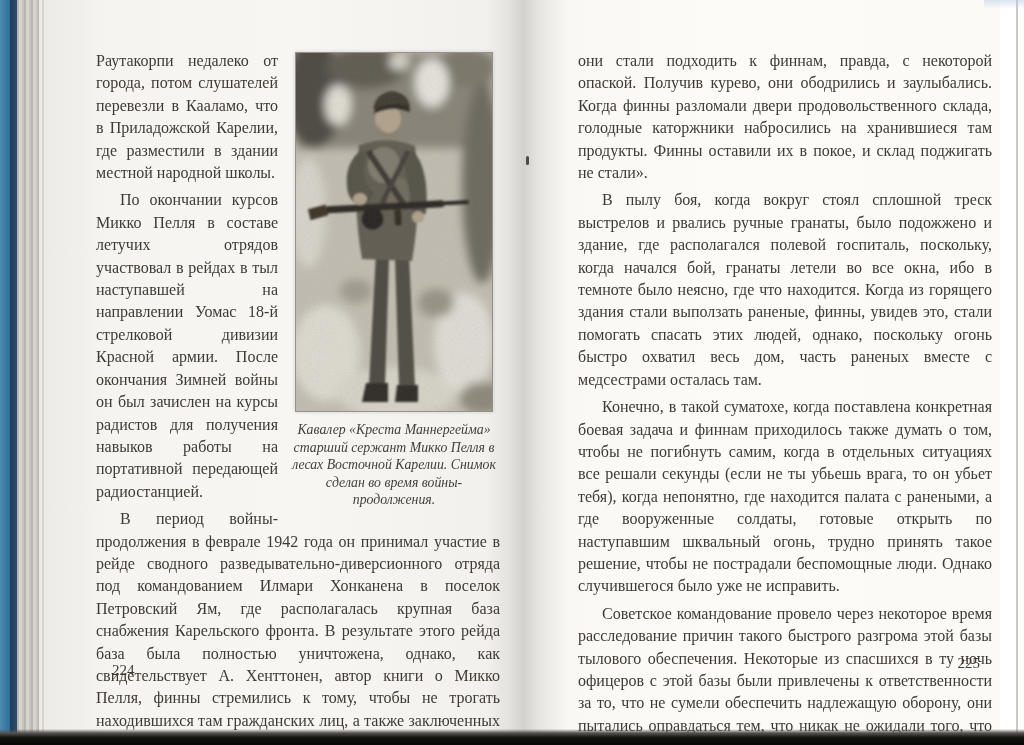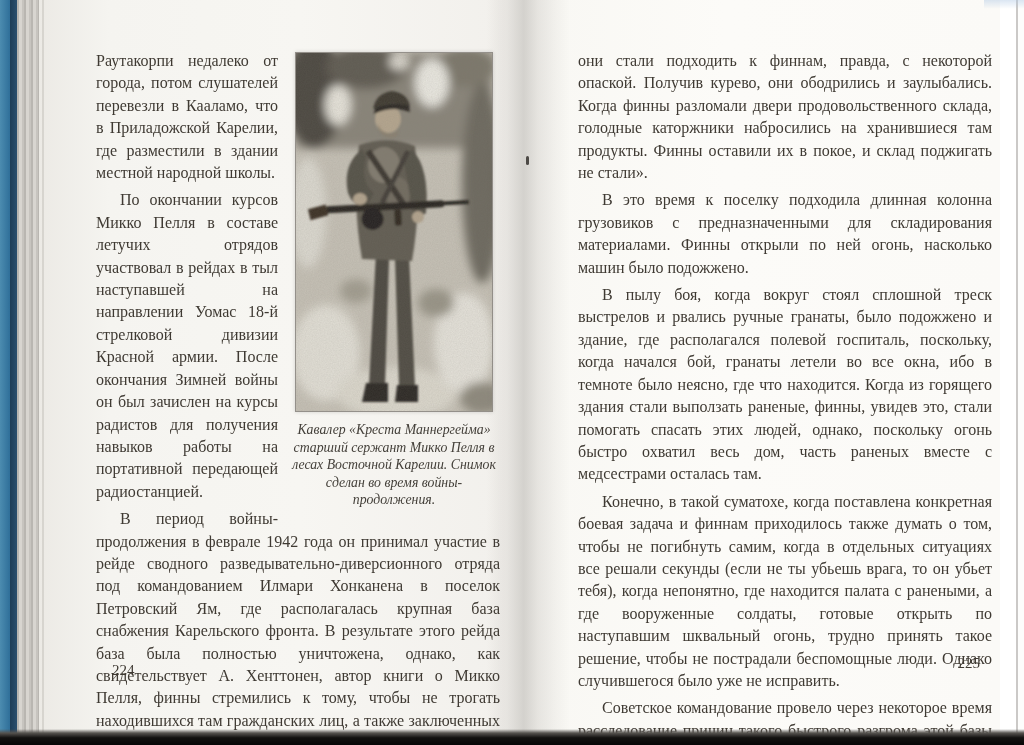--- a/index.html
+++ b/index.html
@@ -127,21 +127,20 @@
       <p class="cont">Раутакорпи недалеко от города, потом слушателей перевезли в Кааламо, что в Приладожской Карелии, где разместили в здании местной народной школы.</p>
       <p>По окончании курсов Микко Пелля в составе летучих отрядов участвовал в рейдах в тыл наступавшей на направлении Уомас 18-й стрелковой дивизии Красной армии. После окончания Зимней войны он был зачислен на курсы радистов для получения навыков работы на портативной передающей радиостанцией.</p>
       <p>В период войны-продолжения в феврале 1942 года он принимал участие в рейде сводного разведывательно-диверсионного отряда под командованием Илмари Хонканена в поселок Петровский Ям, где располагалась крупная база снабжения Карельского фронта. В результате этого рейда база была полностью уничтожена, однако, как свидетельствует А. Хенттонен, автор книги о Микко Пелля, финны стремились к тому, чтобы не трогать находившихся там гражданских лиц, а также заключенных лагеря. В частности, у него мы читаем следующее: «В поселке был также лагерь принудительного труда, и люди, которые там находились, побежали в сторону финнов, у которых стали искать защиту. Охранники при этом открыли огонь и застрелили нескольких беглецов, однако примерно двадцати удалось все же бежать, и</p>
     </div>
     <div class="page-number left">224</div>
   </div>
 
   <div class="page page-right">
     <div class="body-text">
       <p class="cont">они стали подходить к финнам, правда, с некоторой опаской. Получив курево, они ободрились и заулыбались. Когда финны разломали двери продовольственного склада, голодные каторжники набросились на хранившиеся там продукты. Финны оставили их в покое, и склад поджигать не стали».</p>
-      <p>В это время к поселку подходила длинная колонна грузовиков с предназначенными для складирования материалами. Финны открыли по ней огонь, насколько машин было подожжено.</p>
       <p>В пылу боя, когда вокруг стоял сплошной треск выстрелов и рвались ручные гранаты, было подожжено и здание, где располагался полевой госпиталь, поскольку, когда начался бой, гранаты летели во все окна, ибо в темноте было неясно, где что находится. Когда из горящего здания стали выползать раненые, финны, увидев это, стали помогать спасать этих людей, однако, поскольку огонь быстро охватил весь дом, часть раненых вместе с медсестрами осталась там.</p>
       <p>Конечно, в такой суматохе, когда поставлена конкретная боевая задача и финнам приходилось также думать о том, чтобы не погибнуть самим, когда в отдельных ситуациях все решали секунды (если не ты убьешь врага, то он убьет тебя), когда непонятно, где находится палата с ранеными, а где вооруженные солдаты, готовые открыть по наступавшим шквальный огонь, трудно принять такое решение, чтобы не пострадали беспомощные люди. Однако случившегося было уже не исправить.</p>
       <p>Советское командование провело через некоторое время расследование причин такого быстрого разгрома этой базы тылового обеспечения. Некоторые из спасшихся в ту ночь офицеров с этой базы были привлечены к ответственности за то, что не сумели обеспечить надлежащую оборону, они пытались оправдаться тем, что никак не ожидали того, что финны окажутся здесь, в таком глубоком тылу.</p>
 
     </div>
     <div class="page-number right">225</div>
   </div>
 
   <div class="page-edge-line-left"></div>
   <div class="gutter-shadow"></div>

